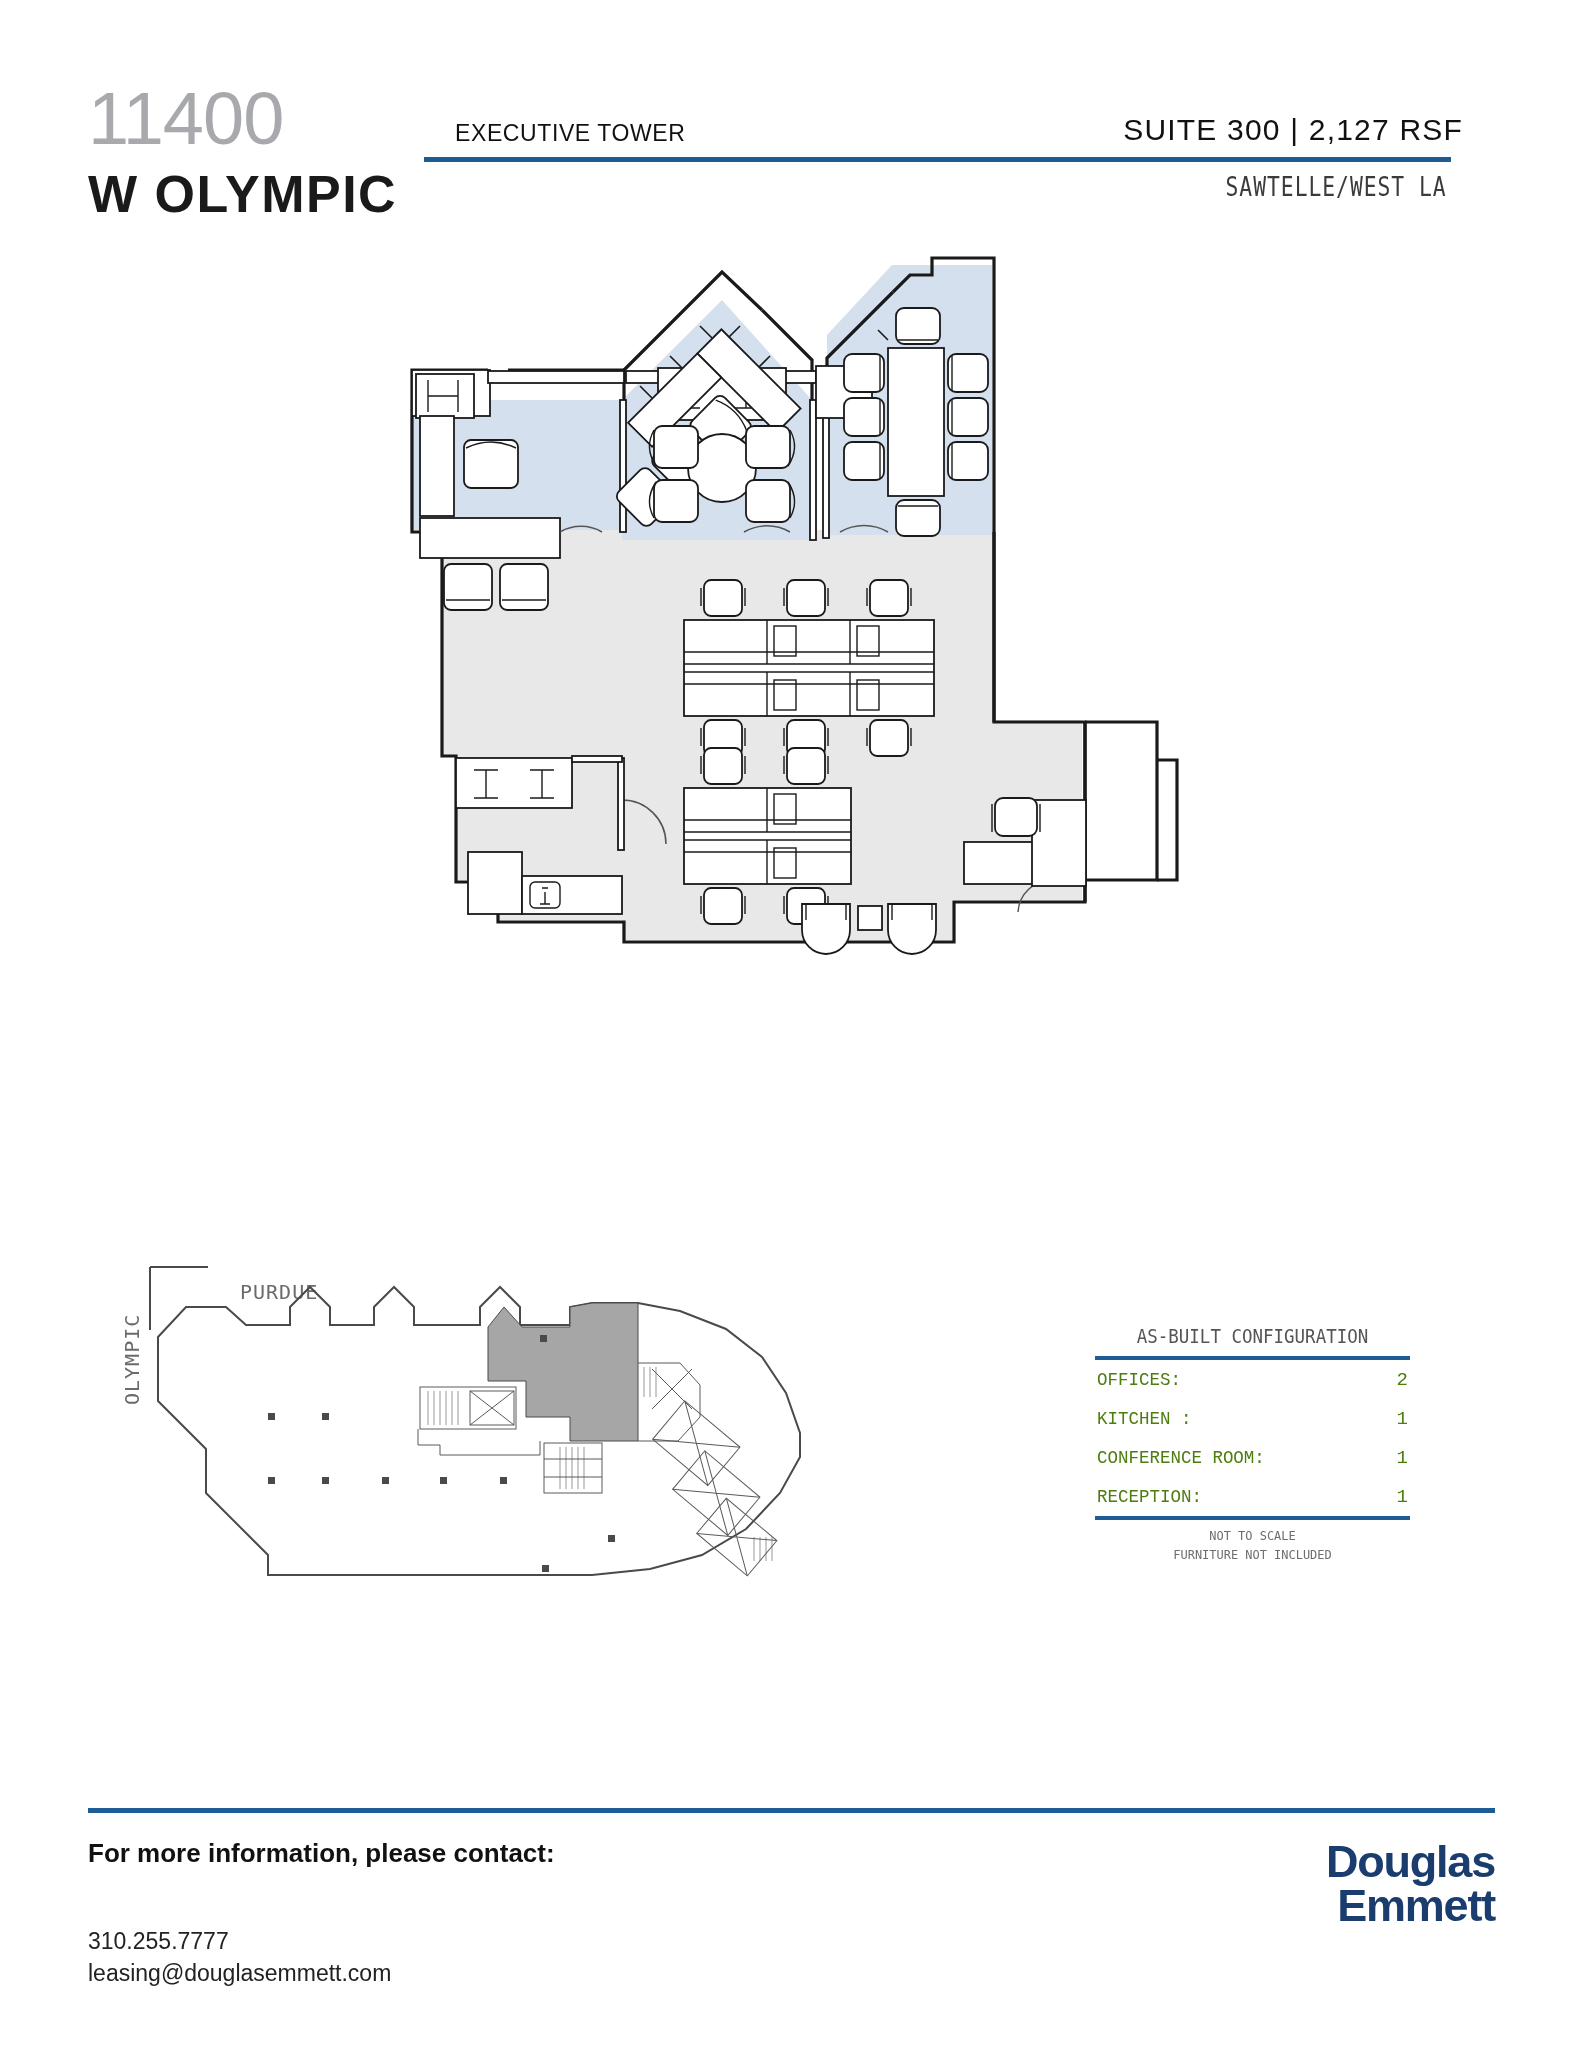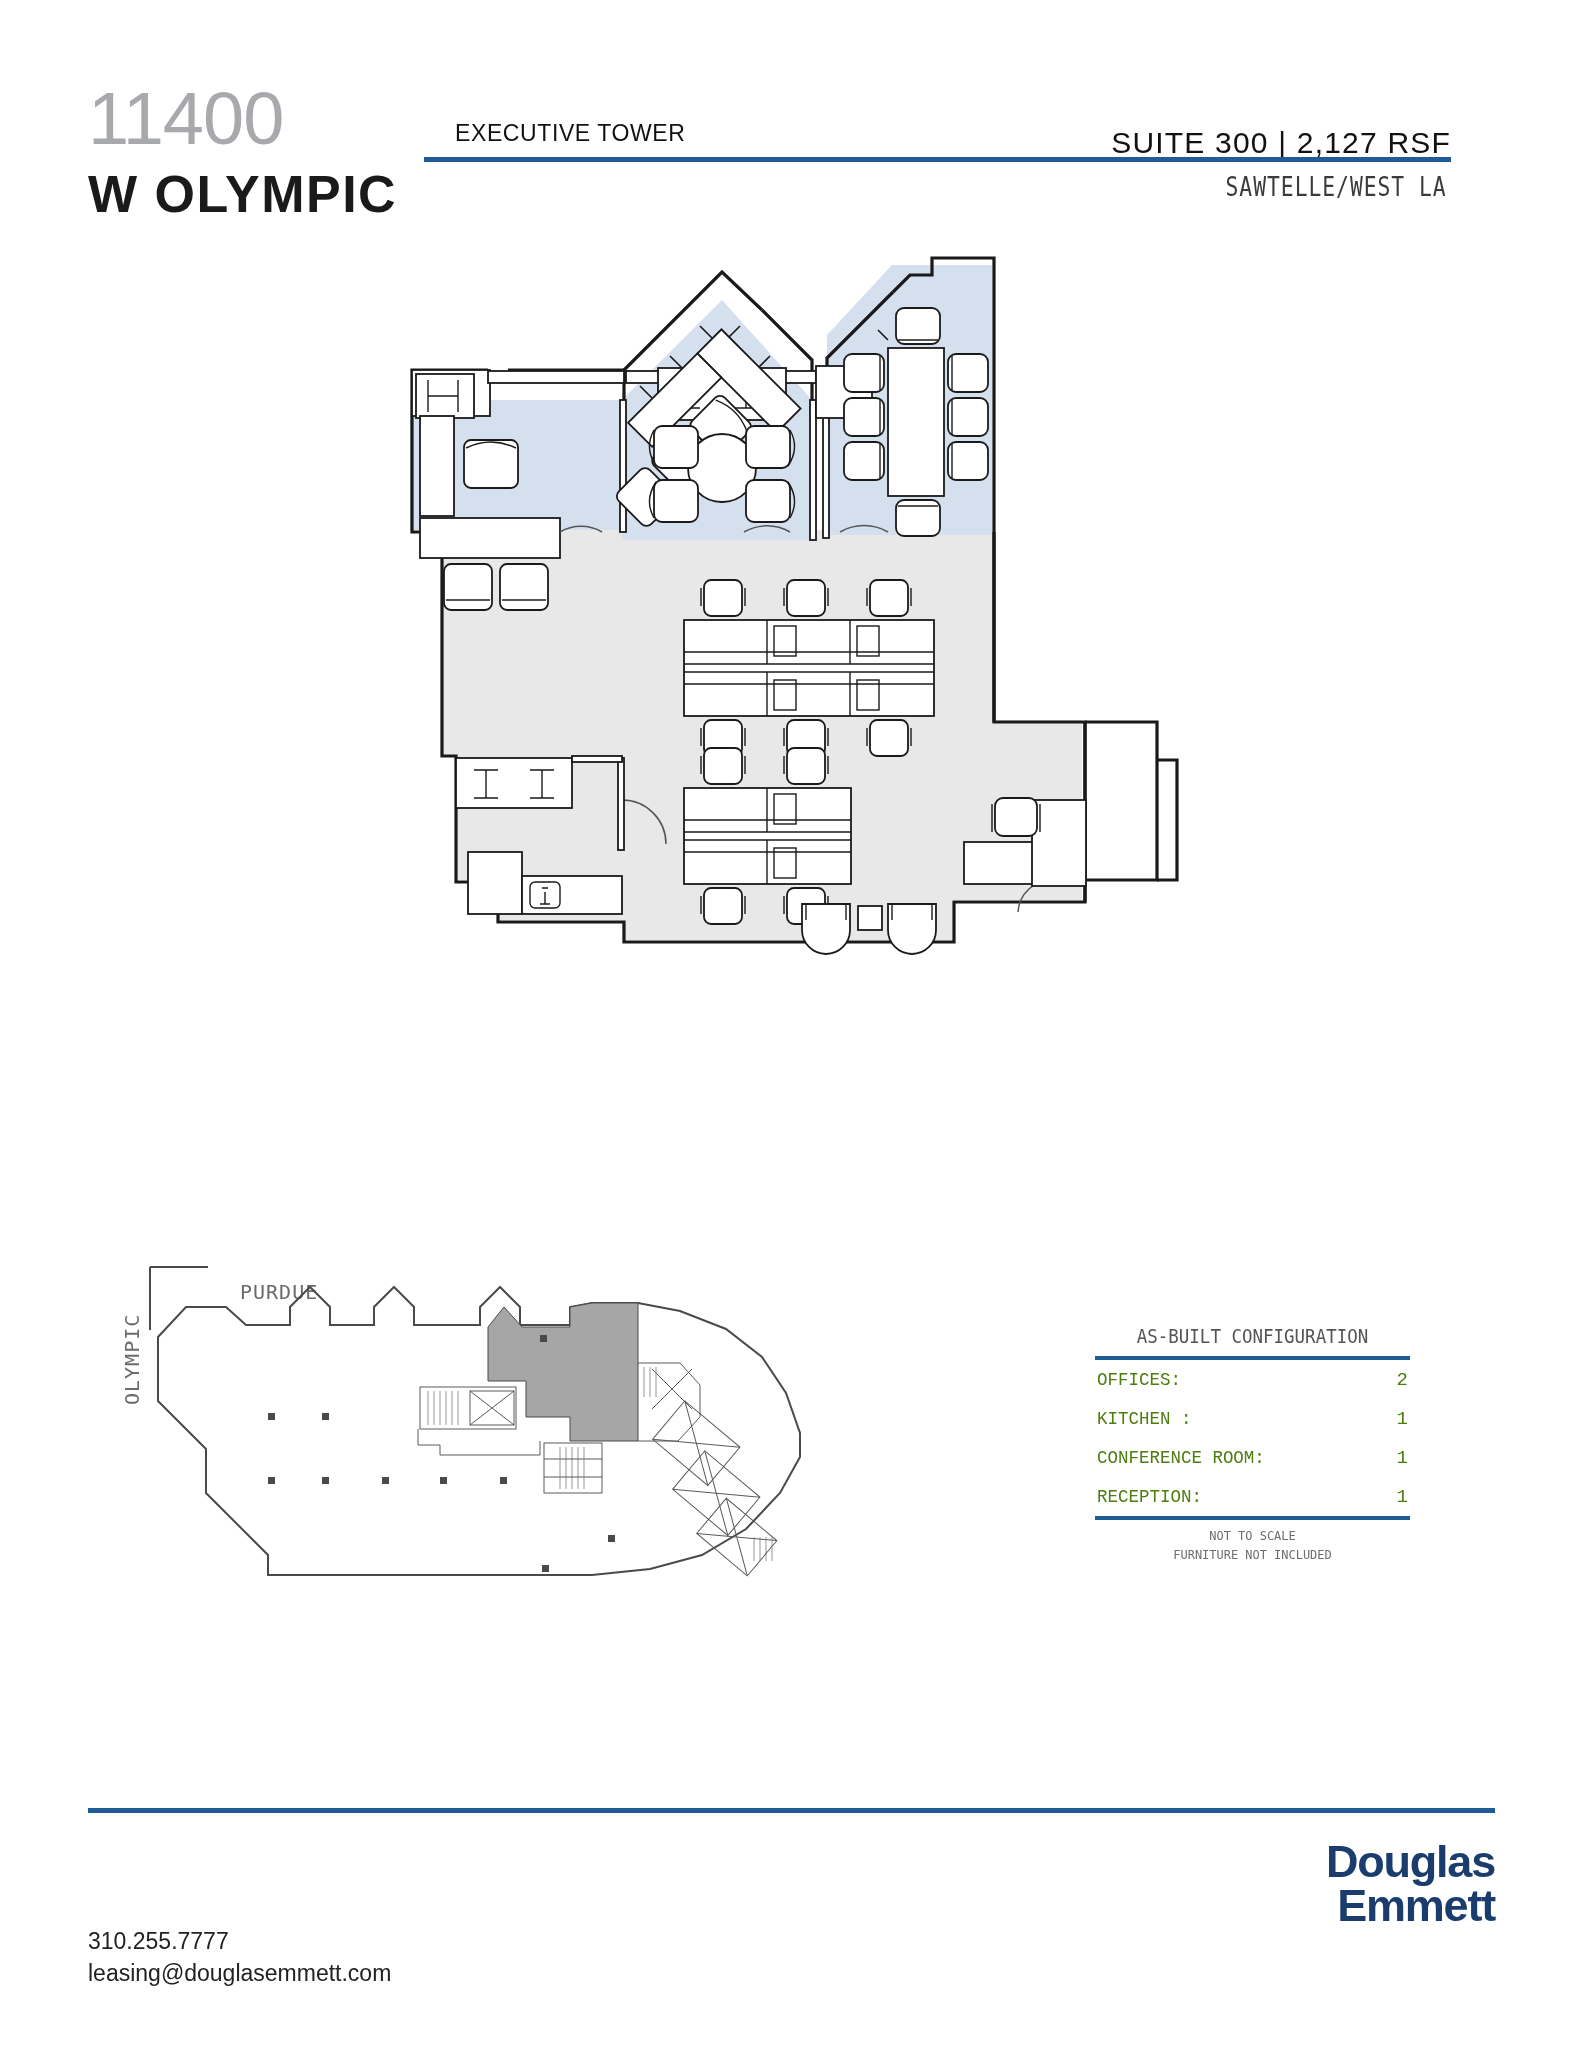--- a/index.html
+++ b/index.html
@@ -24,24 +24,23 @@
     font-size: 52px; color: #1a1a1a; font-weight: 700;
     letter-spacing: 1.5px; line-height: 1;
   }
   .hdr-tower {
     position: absolute; left: 424px; top: 120px;
     font-size: 23px; color: #111; letter-spacing: 0.6px;
     font-weight: 500;
     margin-left: 31px;
   }
   .hdr-suite {
-    position: absolute; right: 132px; top: 113px;
+    position: absolute; right: 120px; top: 113px;
     font-size: 30px; color: #111; letter-spacing: 1.2px;
     white-space: nowrap;
-    margin-top: 13px;
   }
   .hdr-rule {
     position: absolute; left: 424px; top: 157px;
     width: 1027px; height: 5px; background: #1f5c96;
   }
   .hdr-region {
     position: absolute; right: 136px; top: 172px;
     font-size: 26px; color: #3b3b3b; letter-spacing: 1.2px;
     white-space: nowrap;
     font-family: "DejaVu Sans Mono", monospace;
@@ -497,20 +496,21 @@
     </div>
 
     <div class="cfg-rule"></div>
     <div class="cfg-note">
       <div>NOT TO SCALE</div>
       <div>FURNITURE NOT INCLUDED</div>
     </div>
   </div>
 
   <div class="ftr-rule"></div>
+  <div class="ftr-contact">For more information, please contact:</div>
   <div class="ftr-phone">310.255.7777</div>
   <div class="ftr-email">leasing@douglasemmett.com</div>
 
   <div class="logo">
     <span class="l1">Douglas</span>
     <span class="l2">Emmett</span>
   </div>
 
 </div>
 

